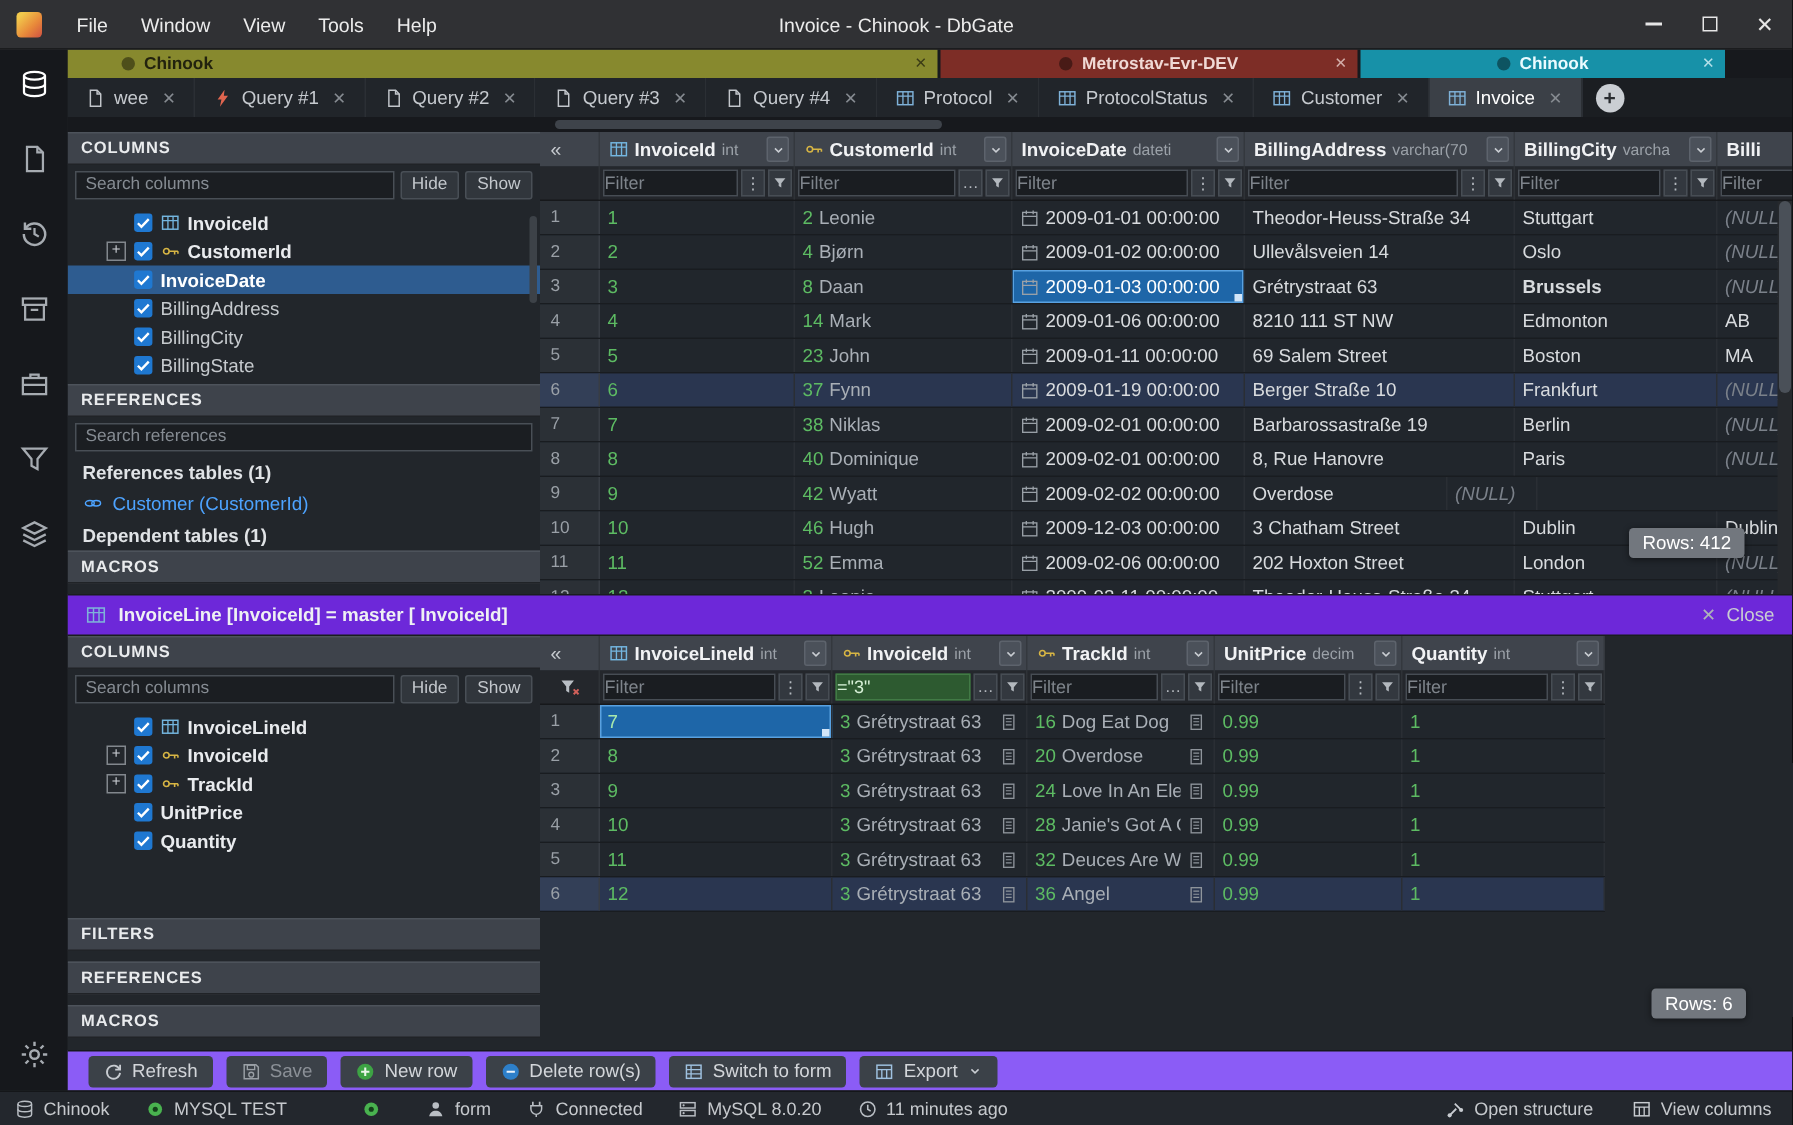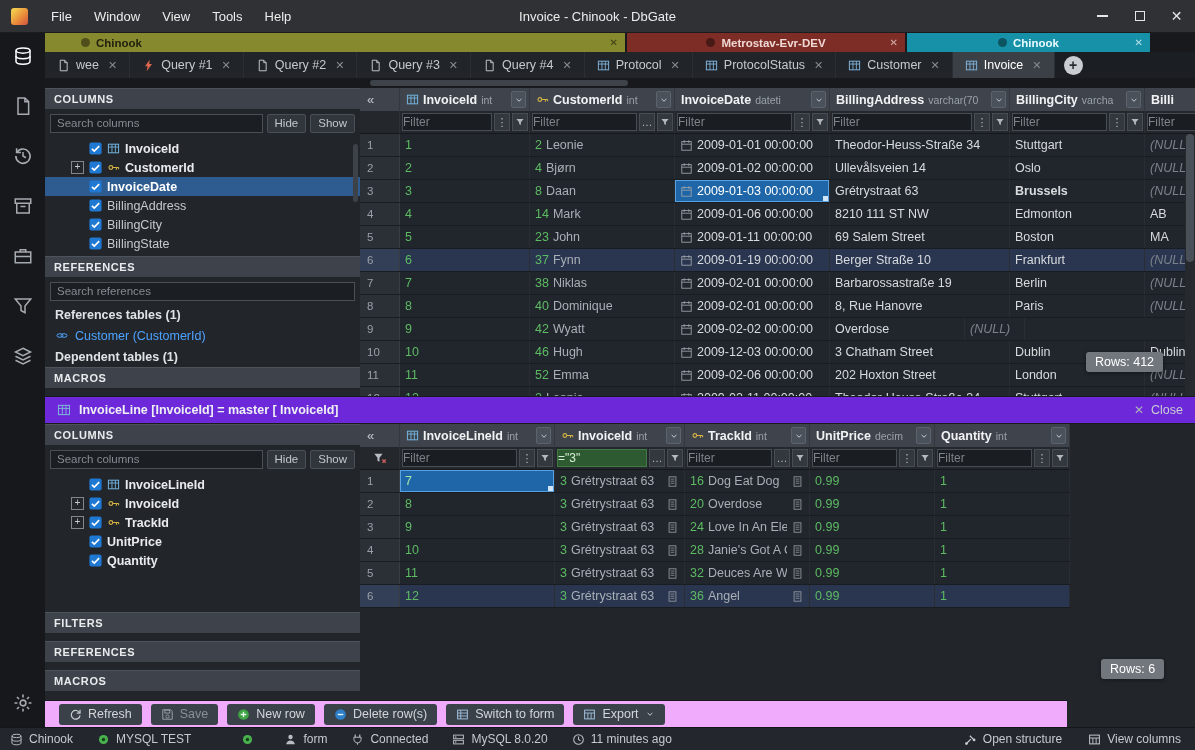--- a/index.html
+++ b/index.html
@@ -132,21 +132,21 @@
   
   .detail-bar{position:absolute;left:45px;top:396px;width:1150px;height:28px;background:#6d28d9;
               border-top:1px solid #1a1d20;border-bottom:1px solid #1a1d20;display:flex;align-items:center;
               gap:8px;padding:0 12px;z-index:3;}
   .detail-bar .ic{width:14px;height:14px;color:#7fb2d9;}
   .db-title{font-weight:bold;font-size:12.5px;color:#eef0f3;}
   .db-close{margin-left:auto;display:flex;align-items:center;gap:7px;color:#c9cdd2;font-size:12.5px;}
   .db-close .x{font-size:12px;color:#aeb3b9;}
 
   
-  .toolbar{position:absolute;left:45px;top:700px;width:1022px;height:27px;background:#f0abfc;
+  .toolbar{position:absolute;left:45px;top:700px;width:1150px;height:27px;background:#8b5cf6;
            border-top:1px solid #17191c;display:flex;align-items:center;gap:9px;padding-left:14px;z-index:3;}
   .tb-btn{height:21px;display:flex;align-items:center;gap:6px;background:#3b4148;border-radius:3px;
           padding:0 10px;font-size:12.5px;color:#d3d6da;}
   .tb-btn .ic{width:13px;height:13px;}
   .tb-btn.disabled{color:#8b9097;}
   .tb-caret{display:inline-flex;width:10px;height:10px;color:#c9cdd2;}
   .tb-caret svg{width:100%;height:100%;}
   .statusbar{position:absolute;left:0;top:727px;width:1195px;height:23px;background:#23272d;
              border-top:1px solid #141619;display:flex;align-items:center;padding:0 10px;font-size:12px;color:#c6c9cd;z-index:10;}
   .sb-group{display:flex;align-items:center;gap:24px;}

